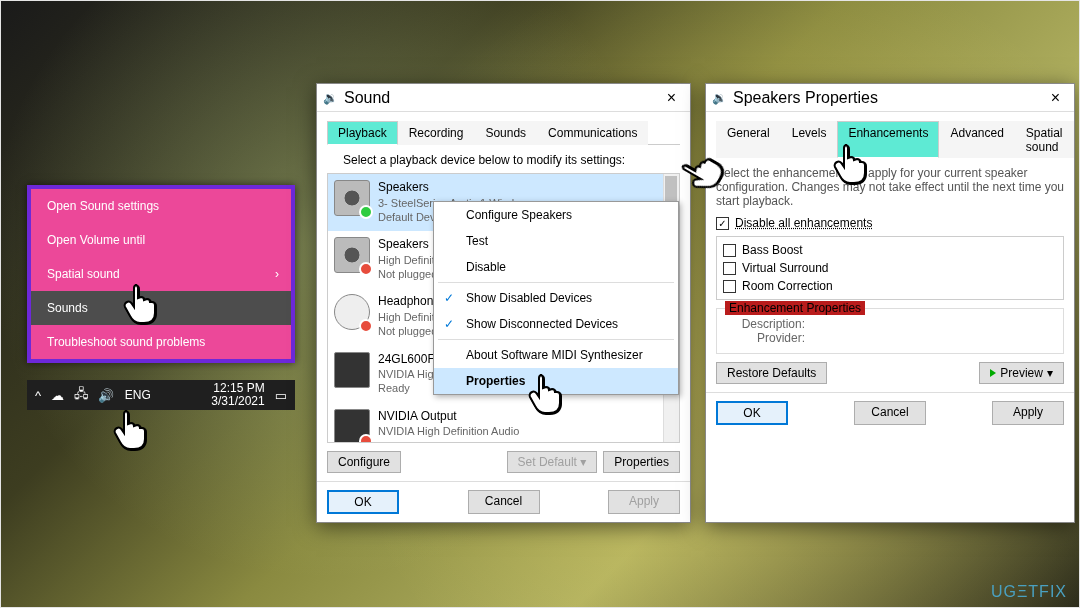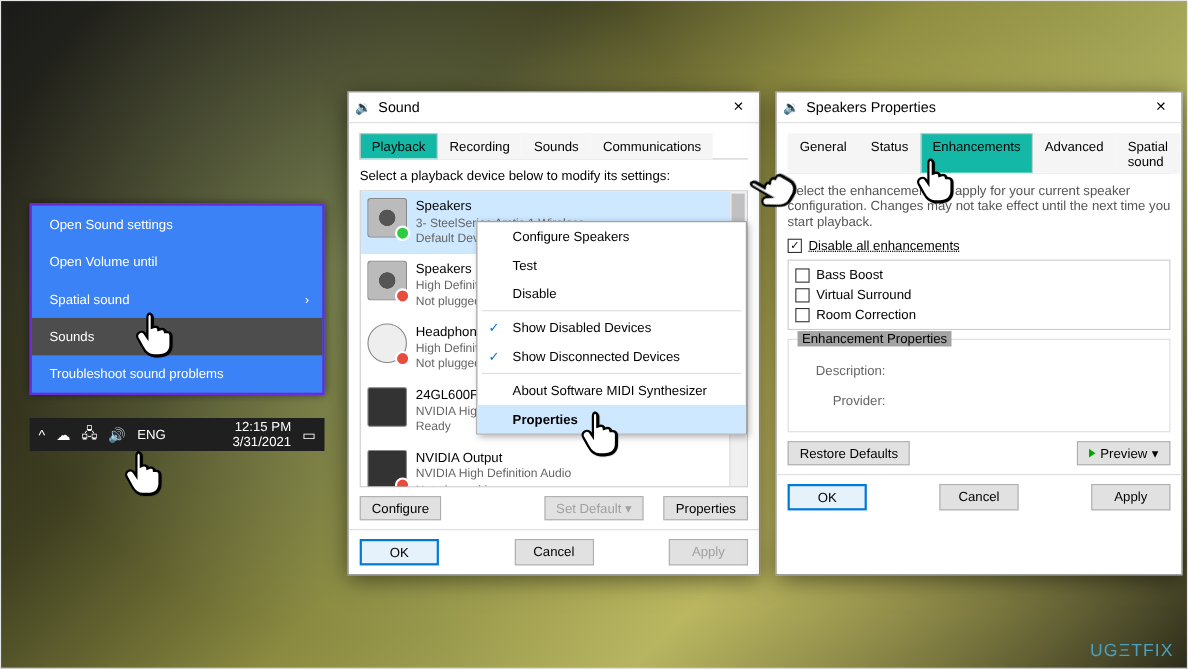--- a/index.html
+++ b/index.html
@@ -1,79 +1,79 @@
 <!DOCTYPE html>
 <html><head>
 <meta charset="utf-8">
 <style>
 *{box-sizing:border-box;margin:0;padding:0;font-family:"Segoe UI",Tahoma,sans-serif;font-size:12px}
 body{width:1080px;height:608px;background:linear-gradient(135deg,#1a1a1a 0%,#3d3d20 30%,#8a8a40 50%,#b0b060 70%,#2a2a1a 100%);position:relative;overflow:hidden;border:1px solid #e5e5e5}
 .bg-blur{position:absolute;inset:0;background:radial-gradient(circle at 30% 40%,rgba(200,220,150,.4),transparent 40%),radial-gradient(circle at 70% 60%,rgba(255,230,100,.3),transparent 50%)}
 
 
-.tray-menu{position:absolute;left:26px;top:184px;width:268px;background:#3b82f6;color:#fff;border:2px solid #6d28d9;box-shadow:0 0 8px rgba(0,0,0,.6)}
+.tray-menu{position:absolute;left:26px;top:184px;width:268px;background:#ec4899;color:#fff;border:4px solid #6d28d9;box-shadow:0 0 8px rgba(0,0,0,.6)}
 .tray-menu .item{padding:10px 16px;cursor:default;position:relative}
 .tray-menu .item.selected{background:#4d4d4d}
 .tray-menu .item .chev{position:absolute;right:12px;top:10px}
 .taskbar{position:absolute;left:26px;top:379px;width:268px;height:30px;background:#1f1f1f;color:#fff;display:flex;align-items:center;padding:0 8px;gap:10px}
 .taskbar .spacer{flex:1}
 .taskbar .clock{text-align:right;line-height:1.1;font-size:11px}
 .tray-ic{font-size:13px}
 
 
 .win{position:absolute;background:#fff;border:1px solid #888;box-shadow:0 4px 20px rgba(0,0,0,.5)}
 .win .titlebar{height:28px;display:flex;align-items:center;padding:0 6px;gap:6px;border-bottom:1px solid #ddd}
-.win .titlebar .title{flex:1;font-size:13px}
+.win .titlebar .title{flex:1;font-size:16px}
 .win .titlebar .close{font-size:16px;padding:0 8px;cursor:default}
 .win .body{padding:8px 10px}
 .win .tabs{display:flex;border-bottom:1px solid #ccc;margin-bottom:8px}
 .win .tab{padding:4px 10px;border:1px solid transparent;border-bottom:none;background:#f5f5f5;margin-right:0;position:relative;top:1px;cursor:default}
-.win .tab.active{background:#14b8a6;border-color:#ccc;border-bottom:1px solid #fff}
+.win .tab.active{background:#5eead4;border-color:#ccc;border-bottom:1px solid #fff}
 .btnrow{display:flex;gap:8px;justify-content:space-between;padding:8px 10px;border-top:1px solid #ddd}
 .btn{min-width:72px;padding:3px 10px;border:1px solid #adadad;background:#e1e1e1;text-align:center;cursor:default}
 .btn.primary{border:2px solid #0078d7;background:#e5f1fb}
 .btn.disabled{color:#a0a0a0}
 .btn.small{min-width:60px}
 
 
 .sound-win{left:315px;top:82px;width:375px;height:440px}
-.sound-win .instruct{margin:6px 0}
+.sound-win .instruct{margin:6px 16px}
 .devlist{border:1px solid #ccc;height:270px;overflow:hidden;position:relative}
 .devrow{display:flex;gap:8px;padding:6px;border-bottom:1px solid transparent}
 .devrow.sel{background:#cde8ff}
 .devicon{width:36px;height:36px;background:#bbb;border:1px solid #888;border-radius:3px;position:relative;flex-shrink:0}
 .devicon.speaker{background:radial-gradient(circle at 50% 50%,#555 30%,#bbb 32%);}
 .devicon.headphone{background:#eee;border-radius:50%}
 .devicon.monitor{background:#333;border-radius:2px}
 .devicon .badge{position:absolute;right:-4px;bottom:-4px;width:14px;height:14px;border-radius:50%;background:#2ecc40;border:2px solid #fff}
 .devicon .badge.down{background:#e74c3c}
 .devtext{flex:1;line-height:1.3}
 .devtext .name{color:#000}
 .devtext .sub{color:#666;font-size:11px}
 .devtext .stat{color:#666;font-size:11px}
 .devlist .scrollbar{position:absolute;right:0;top:0;width:16px;height:100%;background:#f0f0f0;border-left:1px solid #ddd}
 .devlist .thumb{position:absolute;right:2px;top:2px;width:12px;height:50px;background:#c0c0c0}
-.sound-bottom{display:flex;gap:18px;padding:8px 0 0}
+.sound-bottom{display:flex;gap:6px;padding:8px 0 0}
 .sound-bottom .spacer{flex:1}
 
 
 .ctxmenu{position:absolute;left:432px;top:200px;width:246px;background:#fff;border:1px solid #999;box-shadow:2px 2px 6px rgba(0,0,0,.3);z-index:50}
 .ctxmenu .ci{padding:6px 10px 6px 32px;position:relative;cursor:default}
 .ctxmenu .sep{height:1px;background:#ddd;margin:2px 4px}
 .ctxmenu .ci.sel{background:#cde8ff}
 .ctxmenu .chk{position:absolute;left:10px;top:6px;color:#0078d7}
 
 
 .prop-win{left:704px;top:82px;width:370px;height:440px}
 .fieldset{border:1px solid #ddd;padding:8px;margin:8px 0;position:relative}
-.fieldset .legend{position:absolute;top:-8px;left:8px;background:#a3a3a3;padding:0 4px}
+.fieldset .legend{position:absolute;top:-8px;left:8px;background:#b91c1c;padding:0 4px}
 .chkline{display:flex;align-items:center;gap:6px;padding:2px 0}
 .chkbox{width:13px;height:13px;border:1px solid #333;display:inline-flex;align-items:center;justify-content:center;font-size:10px}
 .prop-desc{color:#555}
-.kv{display:flex;gap:8px;margin:13px 0}
+.kv{display:flex;gap:8px;margin:0 0}
 .kv .k{width:80px;text-align:right;color:#666}
 .settingsbtn{margin-left:auto}
 .playbtn{display:inline-flex;align-items:center;gap:4px}
 .tri{width:0;height:0;border-left:6px solid #0a0;border-top:4px solid transparent;border-bottom:4px solid transparent}
 
 
 .hand{position:absolute;width:40px;height:44px;pointer-events:none;z-index:100}
 .hand svg{width:100%;height:100%;filter:drop-shadow(1px 1px 0 #000)}
 
 
@@ -200,21 +200,21 @@
 
 <div class="win prop-win">
   <div class="titlebar">
     <span>🔉</span>
     <span class="title">Speakers Properties</span>
     <span class="close">×</span>
   </div>
   <div class="body">
     <div class="tabs">
       <div class="tab">General</div>
-      <div class="tab">Status</div>
+      <div class="tab">Levels</div>
       <div class="tab active">Enhancements</div>
       <div class="tab">Advanced</div>
       <div class="tab">Spatial sound</div>
     </div>
     <div class="prop-desc">Select the enhancements to apply for your current speaker configuration. Changes may not take effect until the next time you start playback.</div>
     <div class="chkline" style="margin-top:6px">
       <span class="chkbox">✓</span>
       <span style="text-decoration:underline dotted">Disable all enhancements</span>
     </div>
     <div style="border:1px solid #ccc;padding:4px 6px;margin-top:4px">

